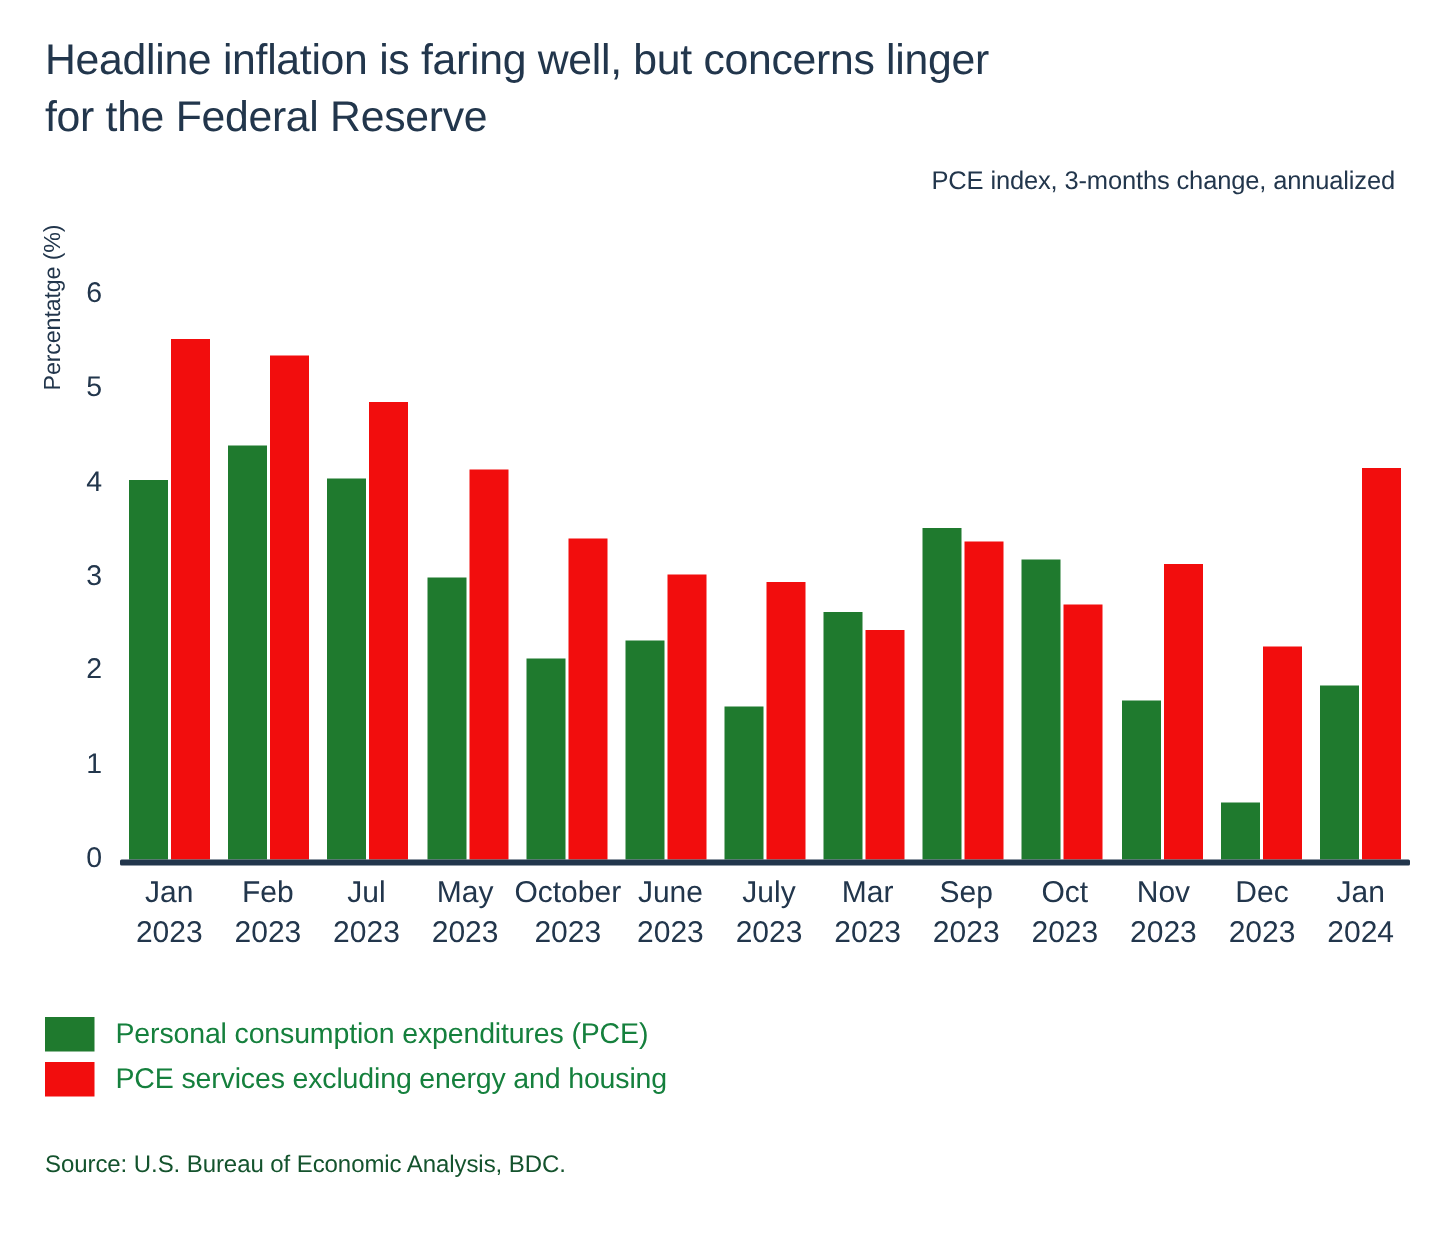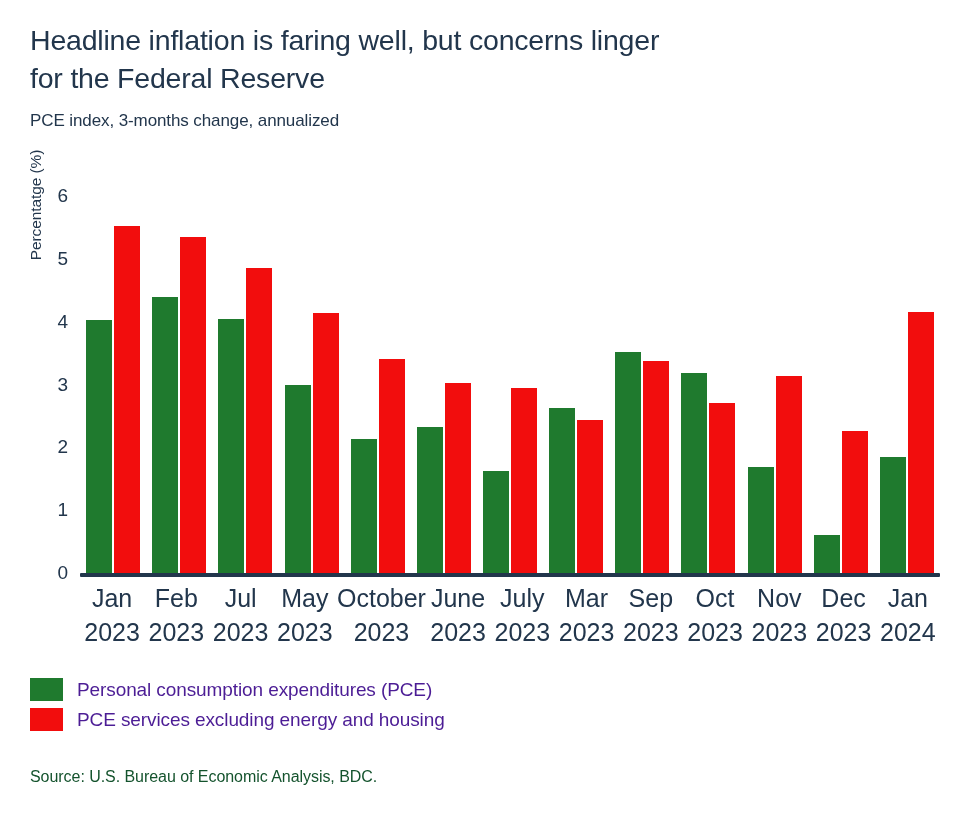--- a/index.html
+++ b/index.html
@@ -37,20 +37,21 @@
     letter-spacing: -0.2px;
     margin: 0;
     white-space: pre-line;
   }
   .chart-subtitle {
     font-size: 17px;
     font-weight: 400;
     color: #22364c;
     margin: 14px 0 0 0;
     letter-spacing: -0.1px;
+    text-align: right;
   }
 
   
   .plot-wrap {
     position: absolute;
     left: 0;
     top: 176px;
     width: 960px;
     height: 410px;
   }
@@ -110,21 +111,21 @@
   .xlabels {
     position: absolute;
     left: 80px;
     top: 582px;
     width: 860px;
     display: flex;
   }
   .xlabel {
     flex: 1 1 0;
     text-align: center;
-    font-size: 25px;
+    font-size: 20px;
     line-height: 1.35;
     color: #22364c;
   }
   .xlabel .yr { display: block; }
 
   
   .legend {
     position: absolute;
     left: 30px;
     top: 678px;
@@ -137,21 +138,21 @@
   .swatch {
     width: 33px;
     height: 23px;
     margin-right: 14px;
     flex: none;
   }
   .swatch.pce { background: #1f7a2e; }
   .swatch.svc { background: #f20d0d; }
   .legend-label {
     font-size: 19px;
-    color: #4c1d95;
+    color: #15803d;
     letter-spacing: -0.1px;
   }
 
   
   .source {
     position: absolute;
     left: 30px;
     top: 768px;
     font-size: 16px;
     color: #14532d;

